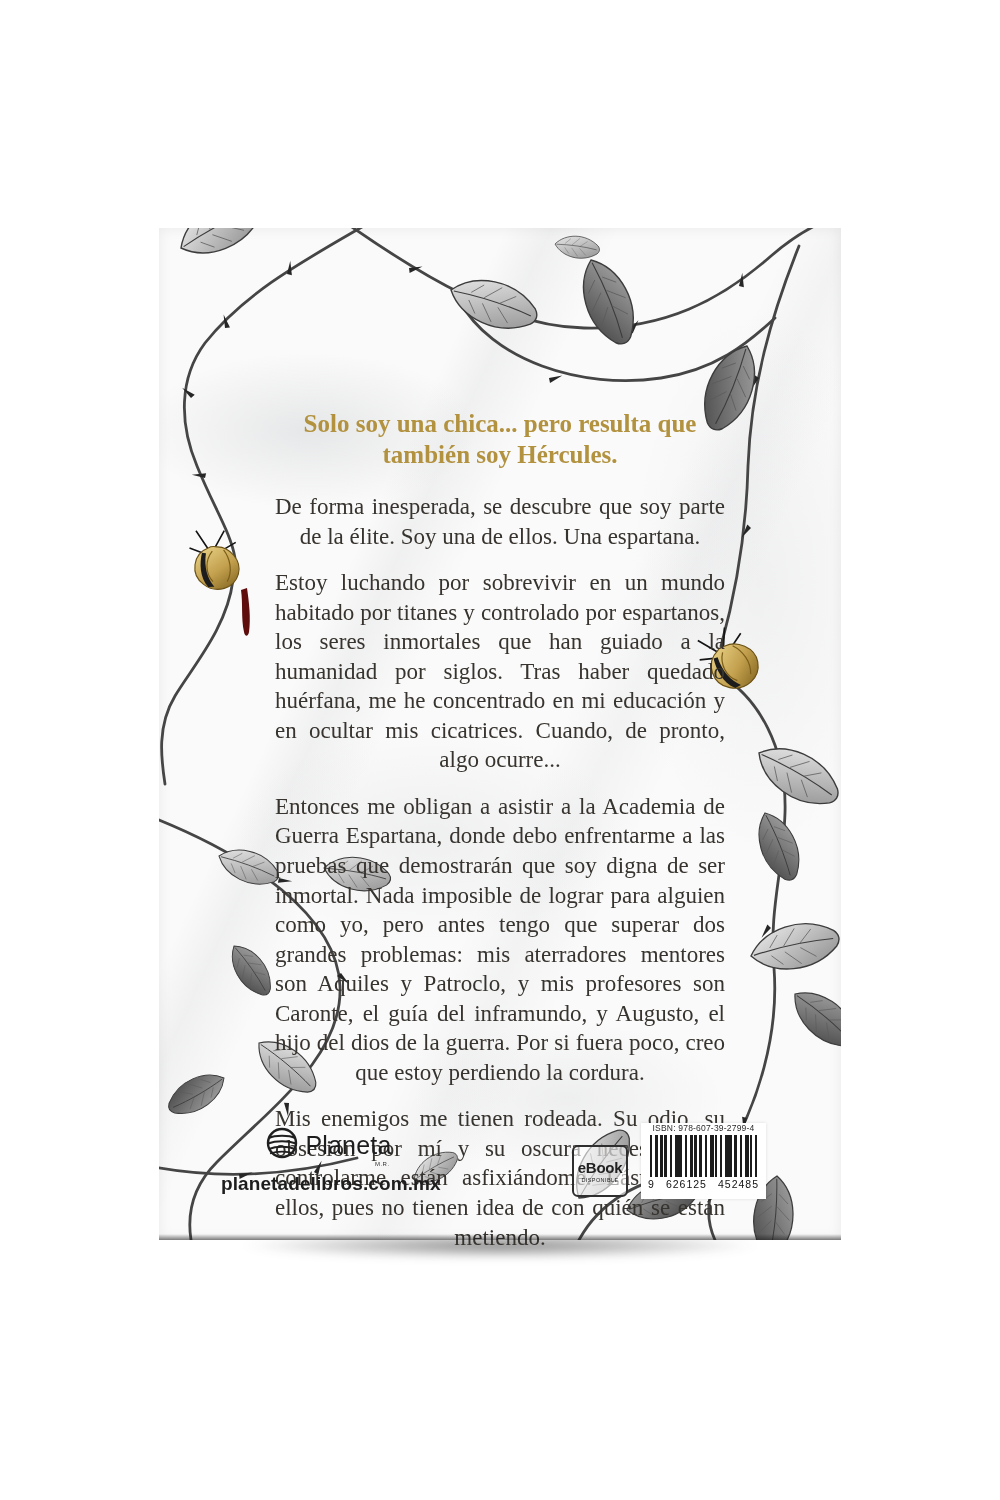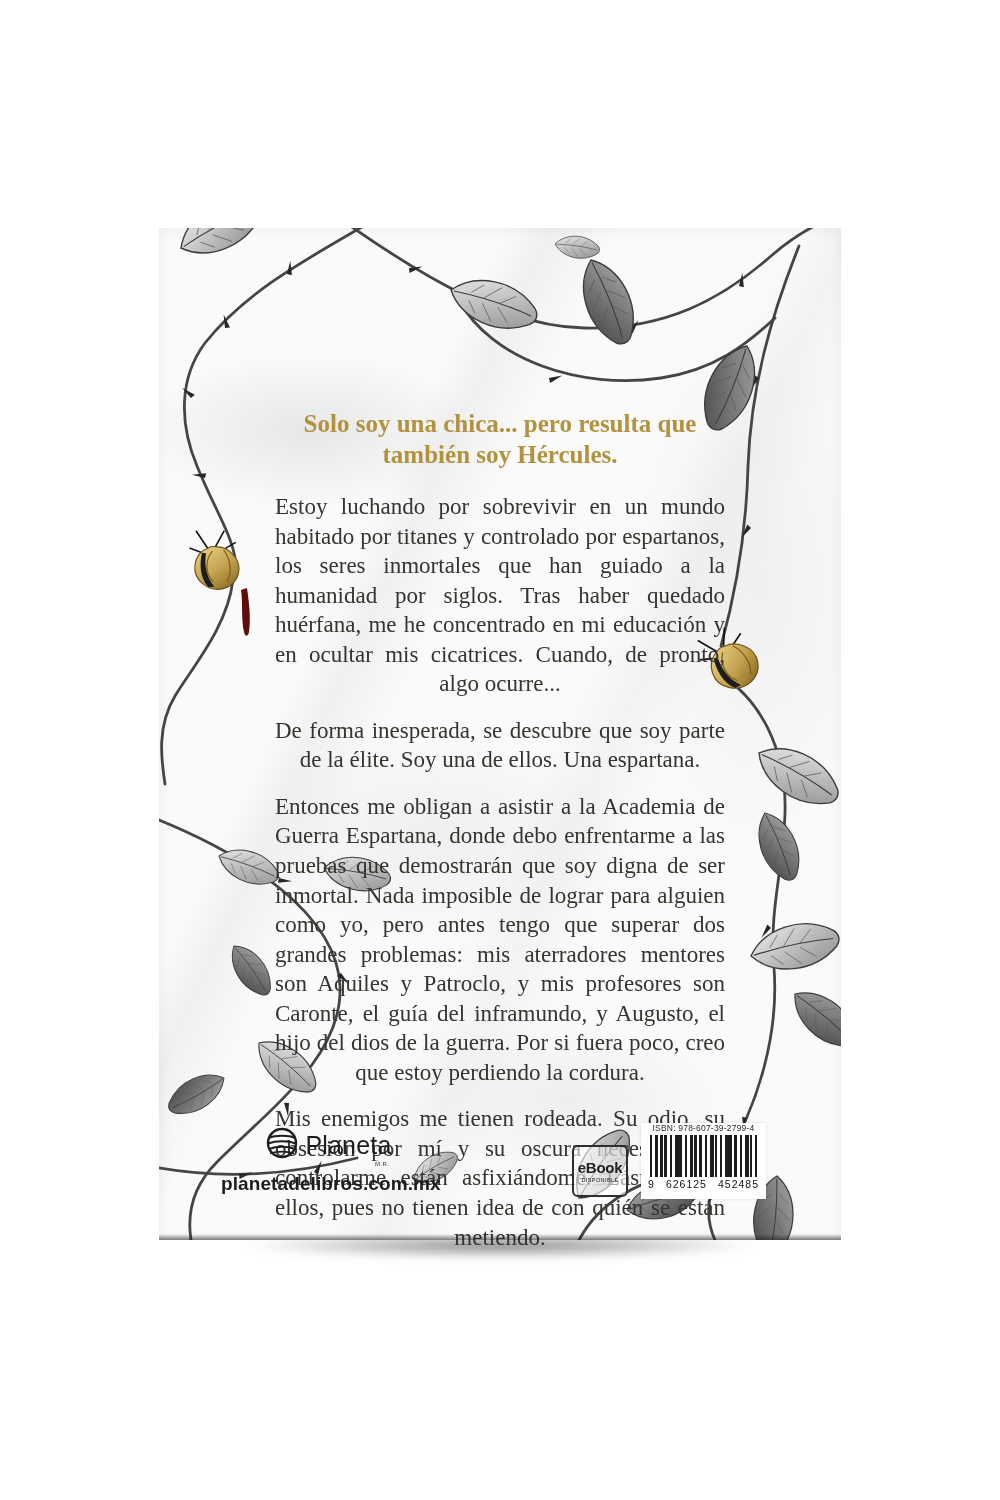--- a/index.html
+++ b/index.html
@@ -175,22 +175,22 @@
     </g>
     <path d="M82,362 C84,376 82,390 85,404 C86,409 89,409 90,404 C92,390 90,374 88,360 Z" fill="#5e0c0c"></path>
     <g transform="translate(560,420) rotate(-18) scale(1.05)">
       <use href="#bud"></use>
     </g>
   </svg>
 
   <div class="text-block">
     <div class="headline">Solo soy una chica... pero resulta que también soy Hércules.</div>
     <div class="synopsis">
+      <p>De forma inesperada, se descubre que soy parte de la élite. Soy una de ellos. Una espartana.</p>
       <p>Estoy luchando por sobrevivir en un mundo habitado por titanes y controlado por espartanos, los seres inmortales que han guiado a la humanidad por siglos. Tras haber quedado huérfana, me he concentrado en mi educación y en ocultar mis cicatrices. Cuando, de pronto, algo ocurre...</p>
-      <p>De forma inesperada, se descubre que soy parte de la élite. Soy una de ellos. Una espartana.</p>
       <p>Entonces me obligan a asistir a la Academia de Guerra Espartana, donde debo enfrentarme a las pruebas que demostrarán que soy digna de ser inmortal. Nada imposible de lograr para alguien como yo, pero antes tengo que superar dos grandes problemas: mis aterradores mentores son Aquiles y Patroclo, y mis profesores son Caronte, el guía del inframundo, y Augusto, el hijo del dios de la guerra. Por si fuera poco, creo que estoy perdiendo la cordura.</p>
       <p>Mis enemigos me tienen rodeada. Su odio, su obsesión por mí y su oscura necesidad de controlarme están asfixiándome. Lástima por ellos, pues no tienen idea de con quién se están metiendo.</p>
     </div>
   </div>
 
   <div class="publisher">
     <div class="publisher-row">
       <svg width="34" height="34" viewBox="0 0 34 34" aria-hidden="true">
         <circle cx="17" cy="17" r="14" fill="none" stroke="#1f1f1f" stroke-width="2.4"></circle>
         <path d="M4,12 C10,9 24,9 30,12" fill="none" stroke="#1f1f1f" stroke-width="2"></path>

